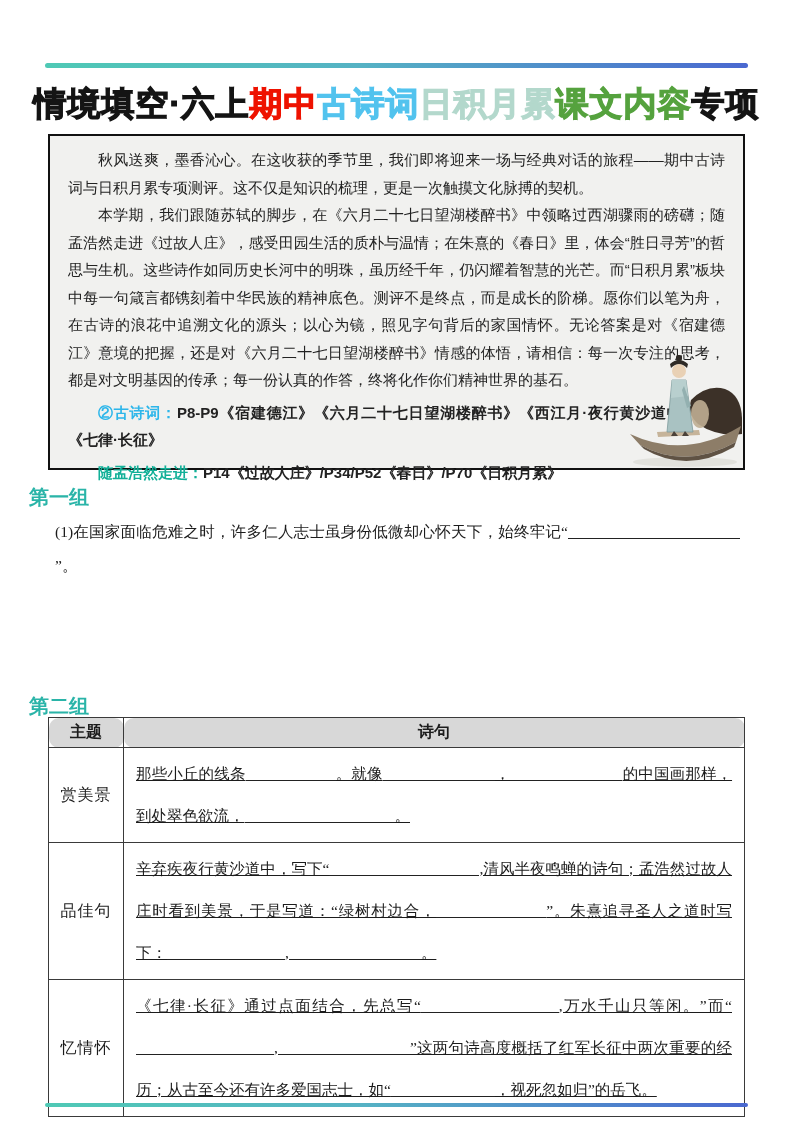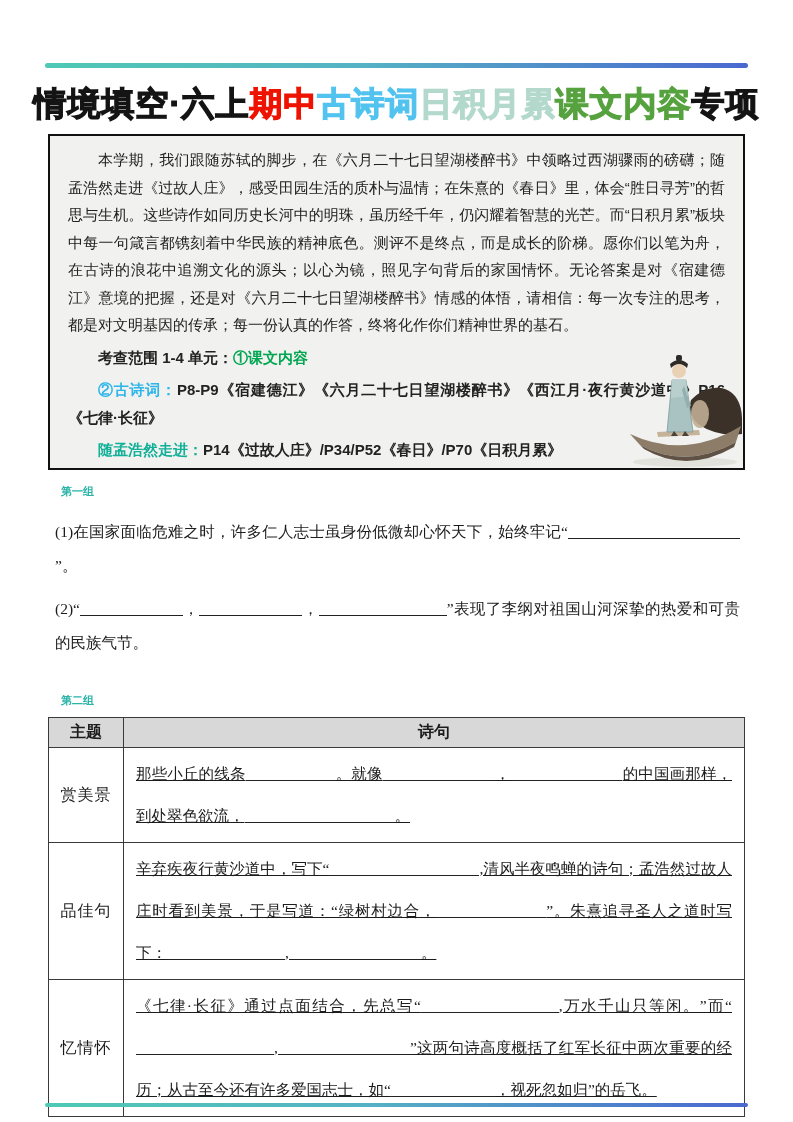--- a/index.html
+++ b/index.html
@@ -27,59 +27,57 @@
     padding:10px 18px 6px 18px;
     font-family:"Liberation Sans", sans-serif;
     font-size:15px; line-height:27.5px; color:#222222;
   }
   .intro-box p { margin:0; text-indent:2em; text-align:justify; }
   .scope-line { margin-top:5px !important; font-weight:600; }
   .scope-lead { font-weight:600; }
   .scope-label { font-weight:800; }
   .boat-illustration { position:absolute; right:-2px; bottom:-6px; pointer-events:none; }
   .group-heading {
-    position:absolute; left:61px; color:#2ab4a8;
-    font-family:"Liberation Sans", sans-serif; font-weight:700; font-size:11px;
+    position:absolute; left:29px; color:#2ab4a8;
+    font-family:"Liberation Sans", sans-serif; font-weight:700; font-size:20px;
   }
   .gh1 { top:484px; }
   .gh2 { top:693px; }
   .questions { position:absolute; top:505px; left:45px; width:705px; font-size:15.5px; line-height:33.5px; }
   .questions p { margin:10px; text-align:justify; }
   .blank {
     display:inline-block; height:1em; border-bottom:1.3px solid #222222;
     vertical-align:baseline; transform:translateY(2px);
   }
   .verse-table {
     position:absolute; top:717px; left:48px; width:697px;
     border-collapse:collapse; table-layout:fixed;
     font-size:15.5px;
   }
   .verse-table th, .verse-table td { border:1.6px solid #3a3a3a; }
   .verse-table th {
     background:#d8d8d8; height:27px; font-weight:700; font-size:16px;
-    text-align:center; padding:1px 4px;
+    text-align:center; padding:1px 4px;border-radius:10px;
   }
   .col-theme { width:66px; }
   .theme-cell { text-align:center; vertical-align:middle; font-size:16px; letter-spacing:1px; }
   .verse-cell { padding:5px 12px; line-height:42px; text-align:justify; vertical-align:middle;text-decoration:underline; }
 </style>
 </head>
 <body>
 
 <div class="page">
 
   <div class="rule rule-top"></div>
 
   <h1 class="title"><span style="color: rgb(20, 20, 20);">情境填空·六上</span><span style="color: rgb(238, 18, 0);">期中</span><span style="color: rgb(82, 195, 238);">古诗词</span><span style="color: rgb(179, 216, 204);">日积月累</span><span style="color: rgb(85, 162, 62);">课文内容</span><span style="color: rgb(20, 20, 20);">专项</span></h1>
 
   <div class="intro-box">
+    <p>秋风送爽，墨香沁心。在这收获的季节里，我们即将迎来一场与经典对话的旅程——期中古诗词与日积月累专项测评。这不仅是知识的梳理，更是一次触摸文化脉搏的契机。</p>
     <p>本学期，我们跟随苏轼的脚步，在《六月二十七日望湖楼醉书》中领略过西湖骤雨的磅礴；随孟浩然走进《过故人庄》，感受田园生活的质朴与温情；在朱熹的《春日》里，体会“胜日寻芳”的哲思与生机。这些诗作如同历史长河中的明珠，虽历经千年，仍闪耀着智慧的光芒。而“日积月累”板块中每一句箴言都镌刻着中华民族的精神底色。测评不是终点，而是成长的阶梯。愿你们以笔为舟，在古诗的浪花中追溯文化的源头；以心为镜，照见字句背后的家国情怀。无论答案是对《宿建德江》意境的把握，还是对《六月二十七日望湖楼醉书》情感的体悟，请相信：每一次专注的思考，都是对文明基因的传承；每一份认真的作答，终将化作你们精神世界的基石。</p>
-    <p class="scope-line">
-      <span class="scope-lead">考查范围 1-4 单元：</span><span class="scope-label" style="color: rgb(0, 166, 81);">①课文内容</span>
-    </p>
     <p class="scope-line">
       <span class="scope-label" style="color: rgb(45, 182, 234);">②古诗词：</span><span>P8-P9《宿建德江》《六月二十七日望湖楼醉书》《西江月·夜行黄沙道中》P16《七律·长征》</span>
     </p>
     <p class="scope-line">
       <span class="scope-label" style="color: rgb(18, 176, 152);">随孟浩然走进：</span><span>P14《过故人庄》/P34/P52《春日》/P70《日积月累》</span>
     </p>
 
     <svg class="boat-illustration" width="118" height="138" viewBox="0 0 118 138">
       <ellipse cx="58" cy="126" rx="52" ry="5" fill="#dcdcd6" opacity="0.7"></ellipse>
       <path d="M64,64 Q80,48 98,53 Q114,59 115,82 L115,98 Q90,101 71,88 Q60,78 64,64 Z" fill="#3c3128"></path>
@@ -95,21 +93,20 @@
       <rect x="49" y="19" width="6" height="6" rx="2" fill="#2e2a26"></rect>
       <path d="M47,95 L51,100 L44,100 Z" fill="#4b423a"></path>
       <path d="M58,95 L62,100 L55,100 Z" fill="#4b423a"></path>
     </svg>
   </div>
 
   <div class="group-heading gh1">第一组</div>
 
   <div class="questions">
     <p>(1)在国家面临危难之时，许多仁人志士虽身份低微却心怀天下，始终牢记“<span class="blank" style="width: 172px;"></span>”。</p>
-    <p>(2)“<span class="blank" style="width: 103px;"></span>，<span class="blank" style="width: 103px;"></span>，<span class="blank" style="width: 128px;"></span>”表现了李纲对祖国山河深挚的热爱和可贵的民族气节。</p>
   </div>
 
   <div class="group-heading gh2">第二组</div>
 
   <table class="verse-table">
     <tbody>
         <tr>
       <th class="col-theme">主题</th>
       <th>诗句</th>
     </tr>

